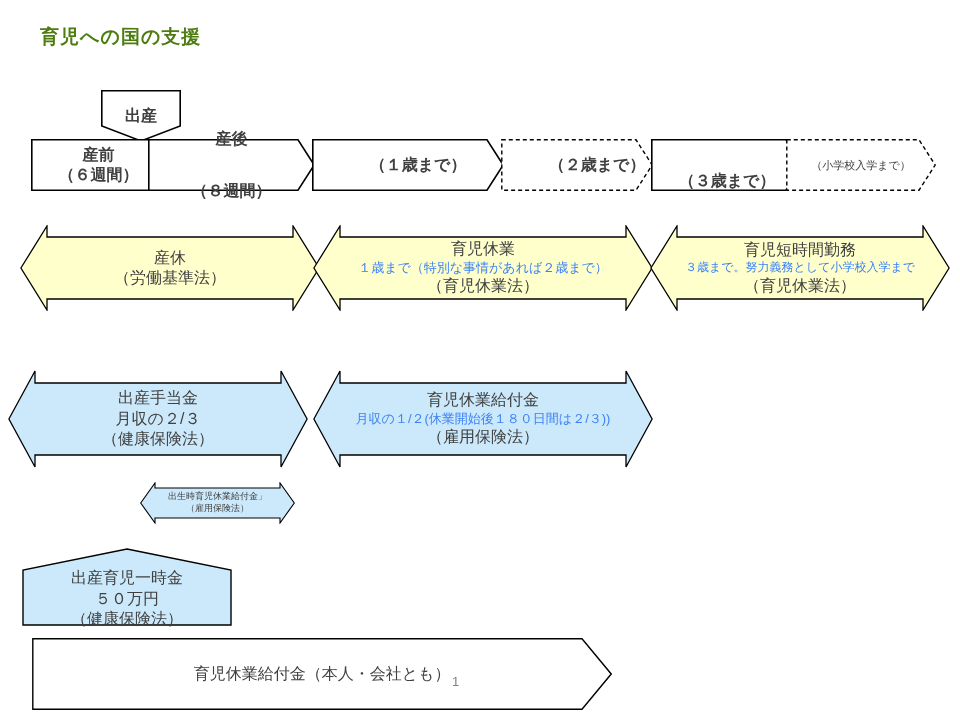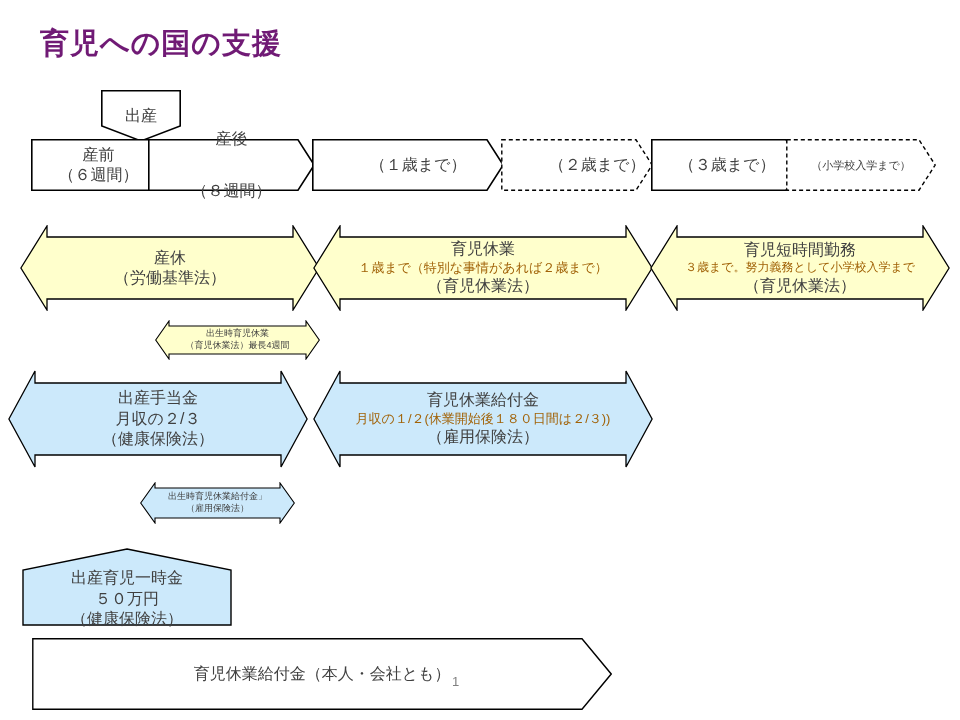--- a/index.html
+++ b/index.html
@@ -9,41 +9,41 @@
     font-family:"Liberation Sans","DejaVu Sans",sans-serif;
     color:#404040;
     overflow:hidden;
     position:relative;
   }
   #slide{position:relative;width:960px;height:720px;}
 
   
   .title{
     position:absolute;left:40px;top:24px;
-    font-size:29px;font-weight:bold;color:#701a75;
+    font-size:19px;font-weight:bold;color:#4d7c0f;
     letter-spacing:1px;
     white-space:nowrap;
   }
 
   
   .shape{position:absolute;box-sizing:border-box;}
   .shape .lbl{
     position:relative;z-index:2;
     width:100%;height:100%;
     display:flex;flex-direction:column;
     align-items:center;justify-content:center;
     text-align:center;line-height:1.28;
     pointer-events:none;
   }
   .shape svg{position:absolute;left:0;top:0;width:100%;height:100%;display:block;}
 
   .t-main{font-size:16px;color:#404040;}
-  .t-sub {font-size:13px;color:#a16207;}
+  .t-sub {font-size:13px;color:#3b82f6;}
   .t-tiny{font-size:9px;color:#404040;}
-  .t-tl  {font-size:16px;color:#404040;}
+  .t-tl  {font-size:16px;color:#404040;font-weight:bold;}
   .t-tl-small{font-size:11px;color:#404040;}
 
   
   .pagenum{
     position:absolute;left:452px;top:674px;
     font-size:13px;color:#808080;
   }
 
   
   .tick{position:absolute;}
@@ -103,21 +103,21 @@
     </svg>
     <div class="lbl" style="padding-right:12px;">
       <div class="t-tl">（２歳まで）</div>
     </div>
   </div>
 
   <div class="shape" style="left:651px;top:139px;width:152px;height:52px;">
     <svg viewBox="0 0 152 52" preserveAspectRatio="none">
       <polygon points="0.8,0.8 135,0.8 151.2,26 135,51.2 0.8,51.2" fill="#FFFFFF" stroke="#000000" stroke-width="1.6"></polygon>
     </svg>
-    <div class="lbl" style="padding-right:12px;">
+    <div class="lbl" style="padding-right:12px;margin-top:16px;">
       <div class="t-tl">（３歳まで）</div>
     </div>
   </div>
 
   <div class="shape" style="left:20px;top:225px;width:300px;height:86px;">
     <svg viewBox="0 0 300 86" preserveAspectRatio="none">
       <polygon points="0.9,43 27,1 27,12 273,12 273,1 299.1,43 273,85 273,74 27,74 27,85" fill="#FFFFCC" stroke="#000000" stroke-width="1.3"></polygon>
     </svg>
     <div class="lbl">
       <div class="t-main">産休</div>
@@ -149,29 +149,20 @@
     <svg viewBox="0 0 300 86" preserveAspectRatio="none">
       <polygon points="0.9,43 27,1 27,12 273,12 273,1 299.1,43 273,85 273,74 27,74 27,85" fill="#FFFFCC" stroke="#000000" stroke-width="1.3"></polygon>
     </svg>
     <div class="lbl">
       <div class="t-main">育児短時間勤務</div>
       <div class="t-sub" style="font-size:12px;">３歳まで。努力義務として小学校入学まで</div>
       <div class="t-main">（育児休業法）</div>
     </div>
   </div>
 
-  <div class="shape" style="left:155px;top:320px;width:165px;height:40px;">
-    <svg viewBox="0 0 165 40" preserveAspectRatio="none">
-      <polygon points="0.7,20 14,1 14,6 151,6 151,1 164.3,20 151,39 151,34 14,34 14,39" fill="#FFFFCC" stroke="#000000" stroke-width="1.1"></polygon>
-    </svg>
-    <div class="lbl">
-      <div class="t-tiny">出生時育児休業</div>
-      <div class="t-tiny">（育児休業法）最長4週間</div>
-    </div>
-  </div>
 
   <div class="shape" style="left:8px;top:370px;width:300px;height:98px;">
     <svg viewBox="0 0 300 98" preserveAspectRatio="none">
       <polygon points="0.9,49 27,1 27,13 273,13 273,1 299.1,49 273,97 273,85 27,85 27,97" fill="#CCE9FB" stroke="#000000" stroke-width="1.3"></polygon>
     </svg>
     <div class="lbl">
       <div class="t-main">出産手当金</div>
       <div class="t-main">月収の２/３</div>
       <div class="t-main">（健康保険法）</div>
     </div>

